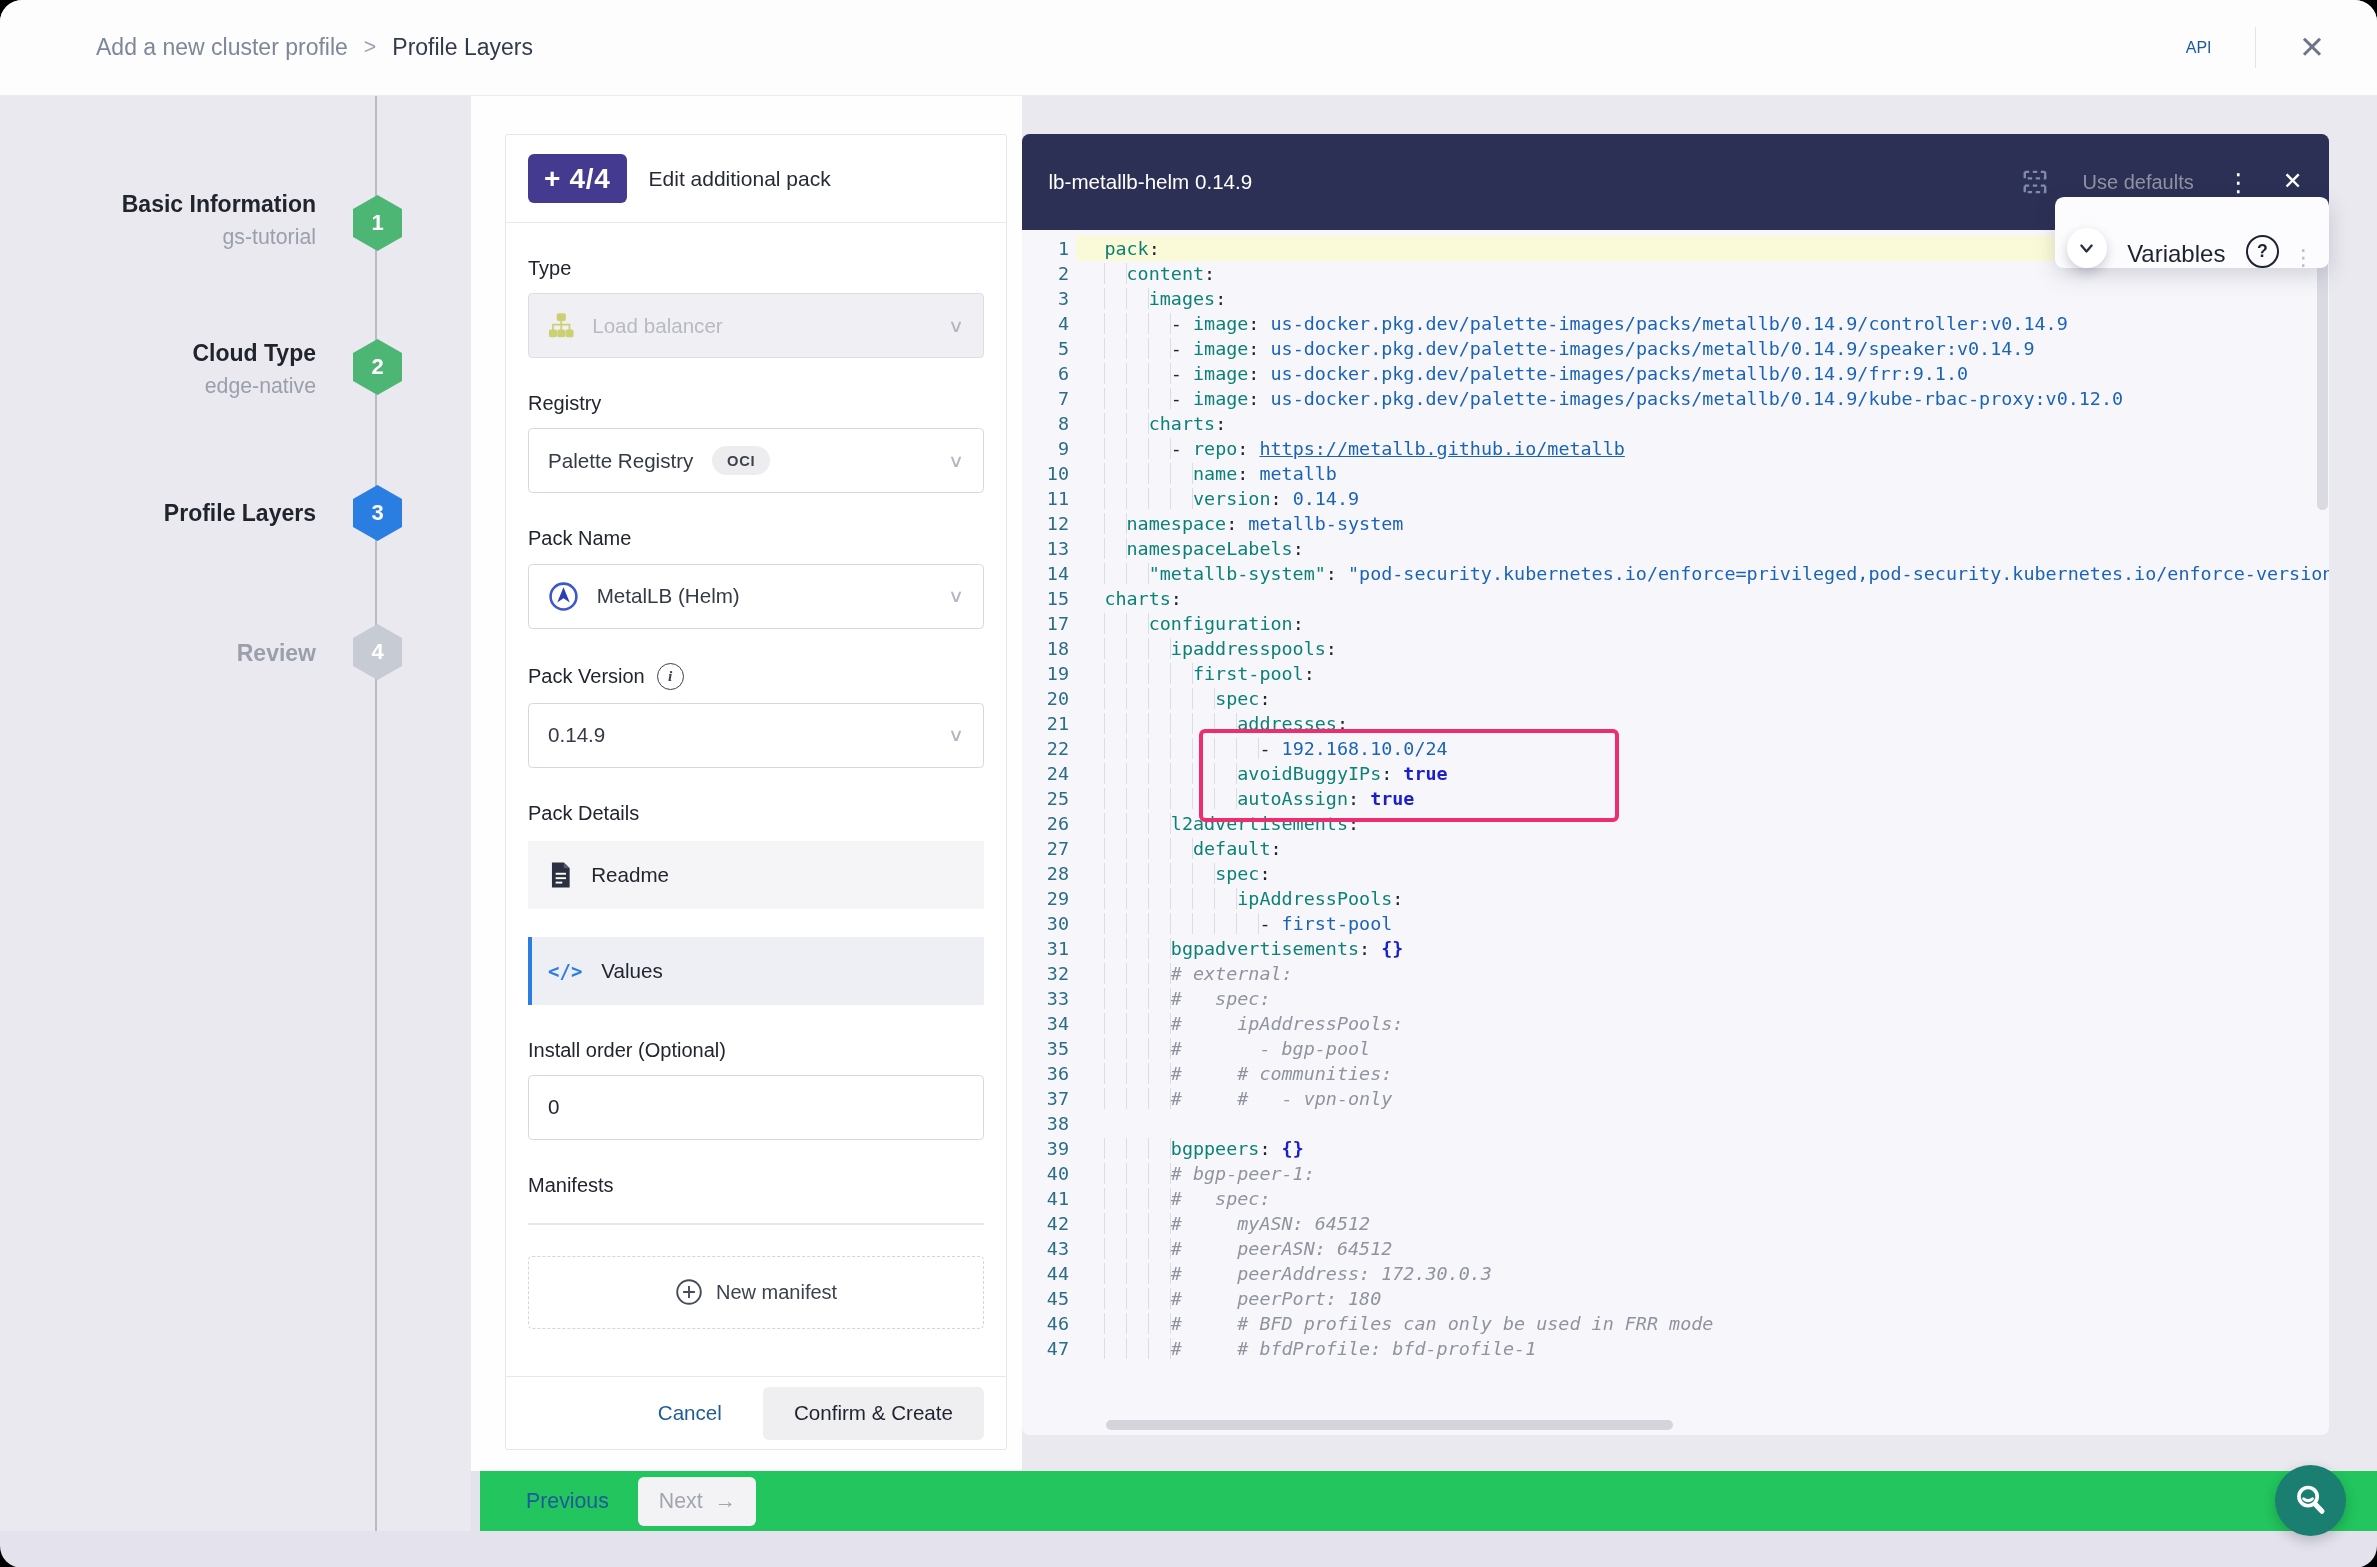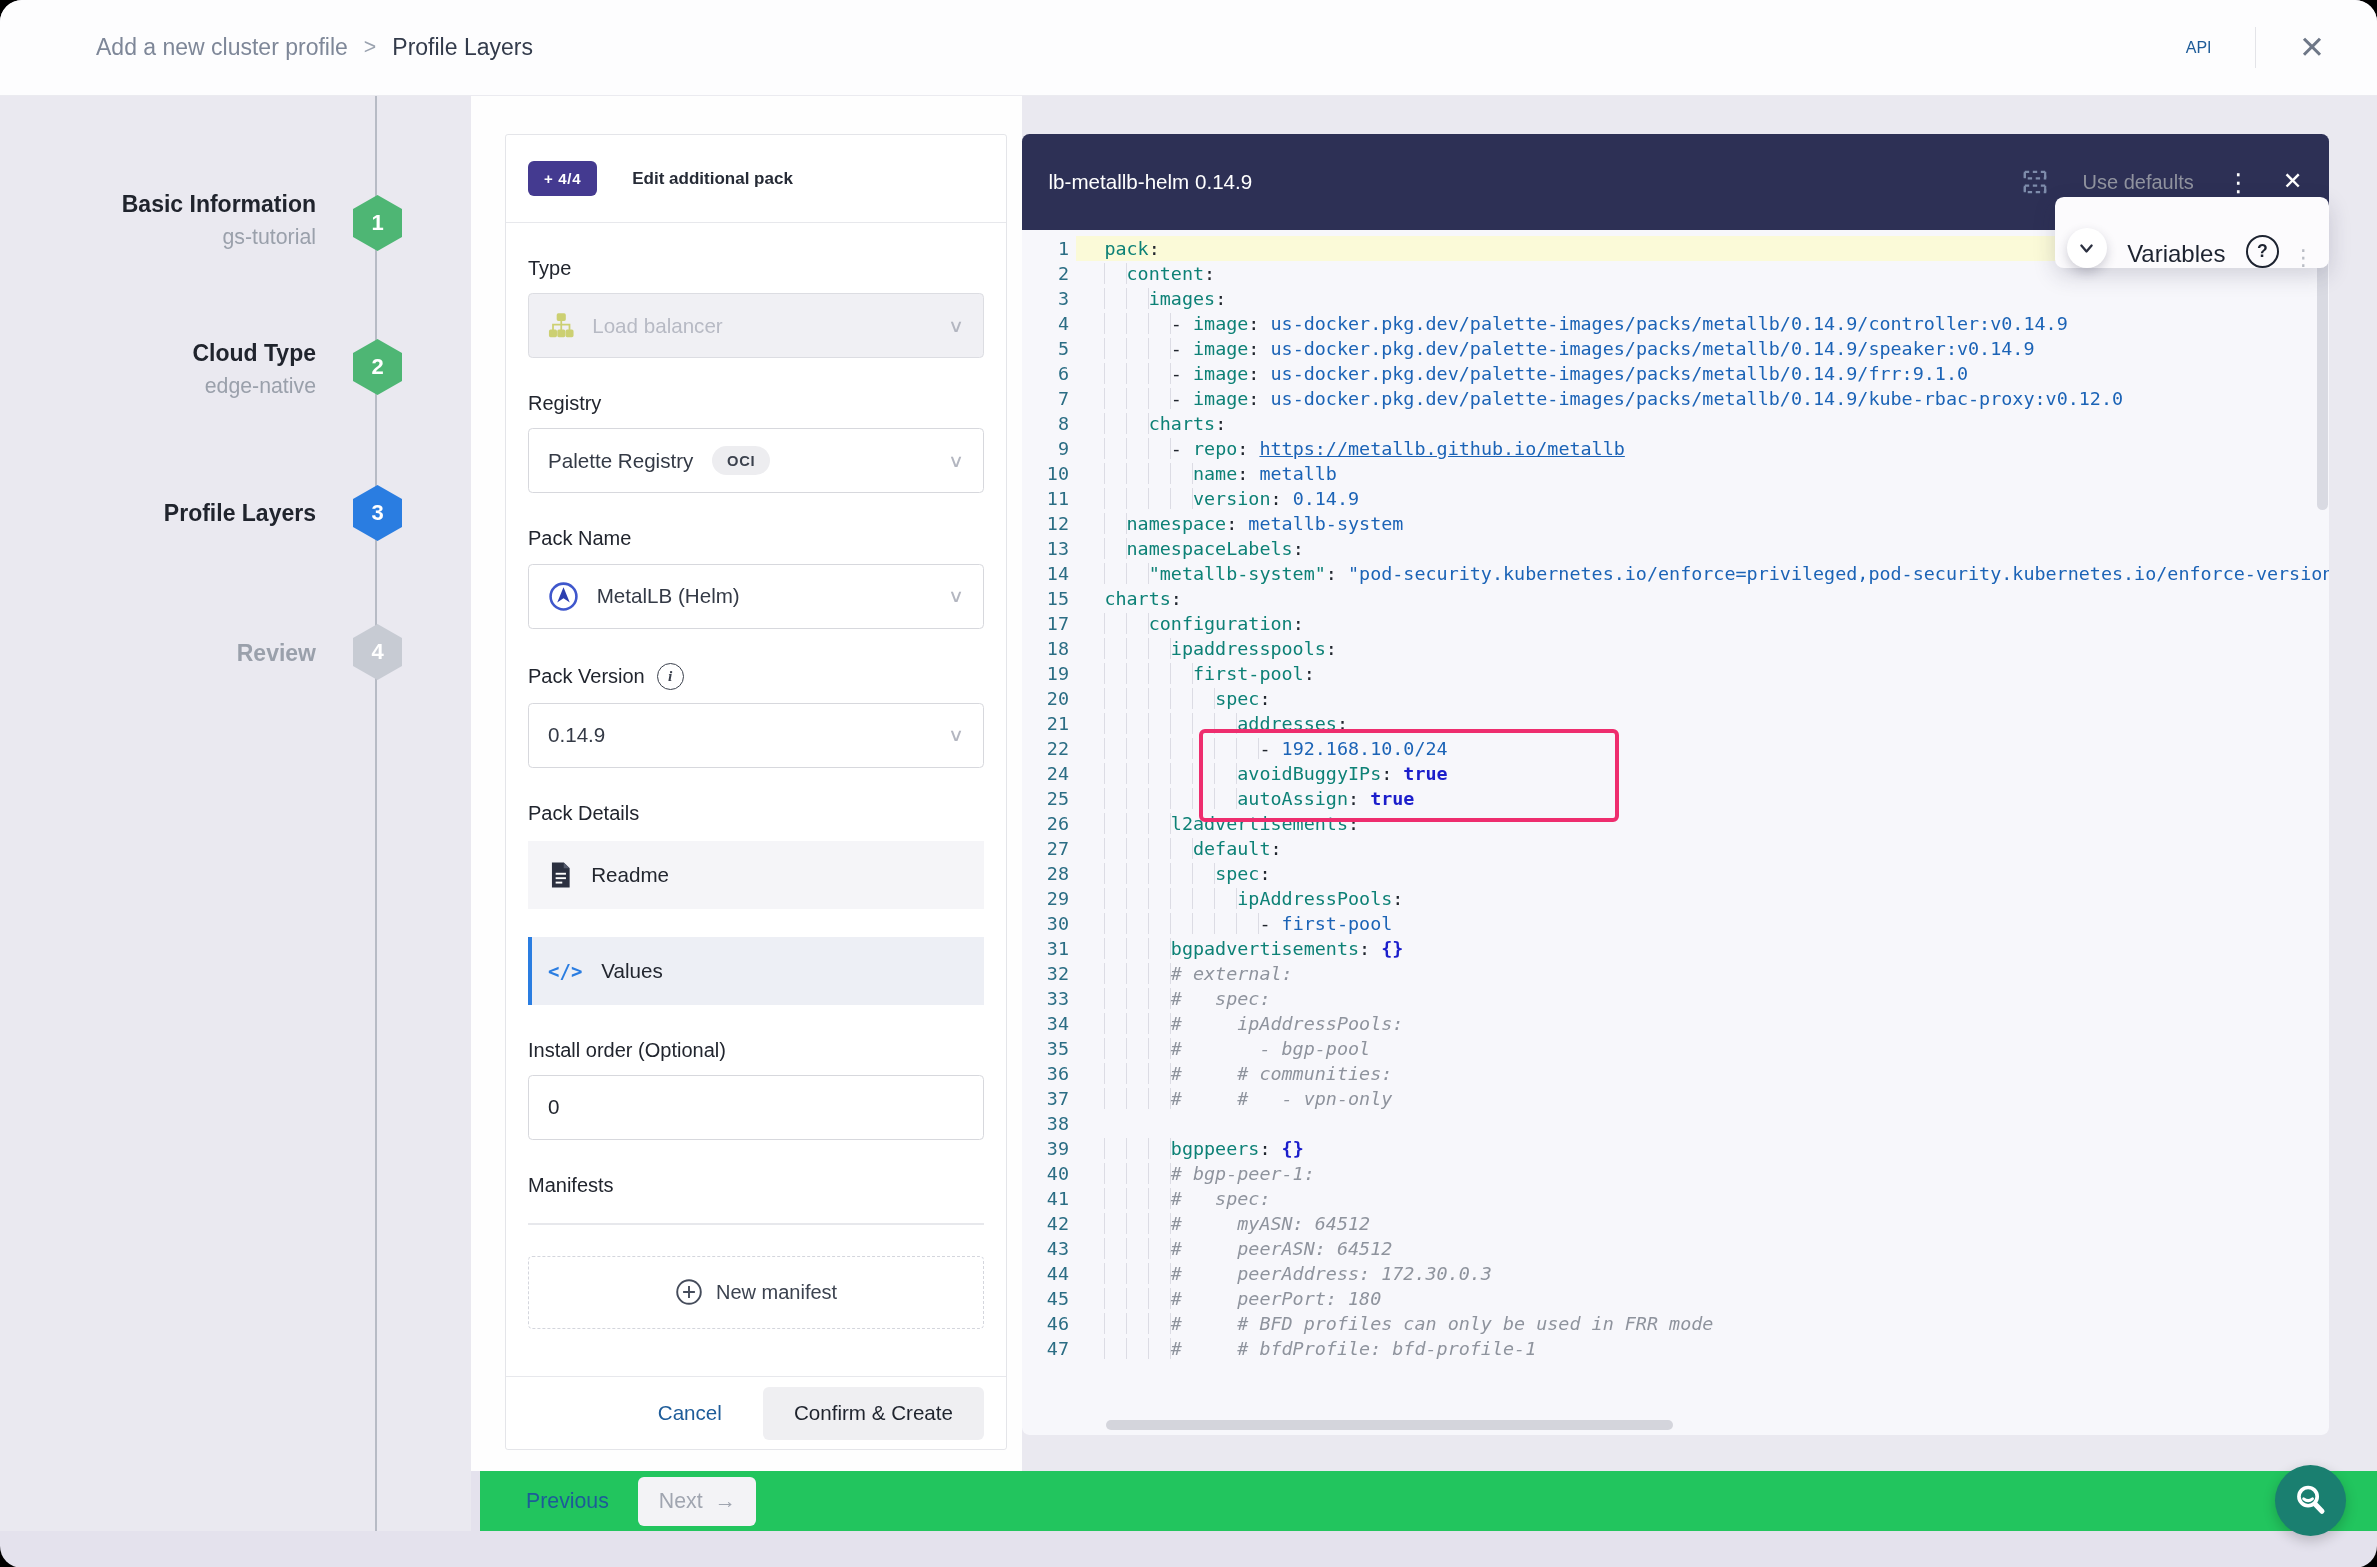--- a/index.html
+++ b/index.html
@@ -25,22 +25,22 @@
   .step-sub{font-size:21.3px;color:#9aa0ab;margin-top:5.9px;}
   .hex{position:absolute;left:353px;width:49px;height:56px;display:flex;align-items:center;justify-content:center;clip-path:polygon(50% 0%,100% 25%,100% 75%,50% 100%,0% 75%,0% 25%);color:#fff;font-size:22px;font-weight:700;}
   .hex.done{background:#4eb674;}
   .hex.active{background:#2a7de1;}
   .hex.todo{background:#c7cbd3;}
 
   
   .maincol{position:absolute;left:471px;top:96px;width:551px;height:1375px;background:#fefefe;}
   .form-card{position:absolute;left:34px;top:38px;width:502px;height:1316px;background:#fff;border:1.5px solid #e4e5e9;box-sizing:border-box;border-radius:2.9px;display:flex;flex-direction:column;}
   .card-head{height:87px;border-bottom:1.5px solid #e7e8ec;display:flex;align-items:center;padding:0 22px;flex:0 0 auto;}
-  .badge{background:#443a90;color:#fff;border-radius:5.9px;font-size:15px;font-weight:700;padding:8.8px 16px;letter-spacing:0.7px;}
-  .card-title{font-size:17px;font-weight:700;color:#262b36;margin-left:35px;}
+  .badge{background:#443a90;color:#fff;border-radius:5.9px;font-size:28px;font-weight:700;padding:8.8px 16px;letter-spacing:0.7px;}
+  .card-title{font-size:21px;font-weight:400;color:#262b36;margin-left:22px;}
   .card-body{flex:1 1 auto;overflow:hidden;padding:0 22px;}
   .f-label{font-size:20px;font-weight:500;color:#21252e;margin:34px 0 13.2px;display:flex;align-items:center;}
   .f-label.first{margin-top:34px;}
   .sel{height:65px;border:1.5px solid #d7d8dd;border-radius:4.4px;display:flex;align-items:center;padding:0 19px;box-sizing:border-box;font-size:20.6px;color:#343a46;background:#fff;cursor:pointer;position:relative;}
   .sel .chev{margin-left:auto;color:#b3b6c0;font-size:22px;transform:scaleY(.8);}
   .sel.disabled{background:#f0f0f4;border-color:#dcdde2;color:#b7bac4;cursor:default;}
   .sel .licon{margin-right:17.7px;display:flex;}
   .pill{background:#ededf0;color:#3b414d;font-size:14.7px;font-weight:700;letter-spacing:0.7px;border-radius:735px;padding:6.6px 14.7px;margin-left:19px;}
   .info-ic{width:25px;height:25px;border:1.8px solid #3a404c;border-radius:50%;display:inline-flex;align-items:center;justify-content:center;font-size:15.5px;font-weight:600;color:#3a404c;margin-left:11.8px;font-family:"Liberation Serif",serif;font-style:italic;}
   .detail-row{height:68px;display:flex;align-items:center;padding:0 20.6px;font-size:20.6px;color:#22262f;cursor:pointer;}

